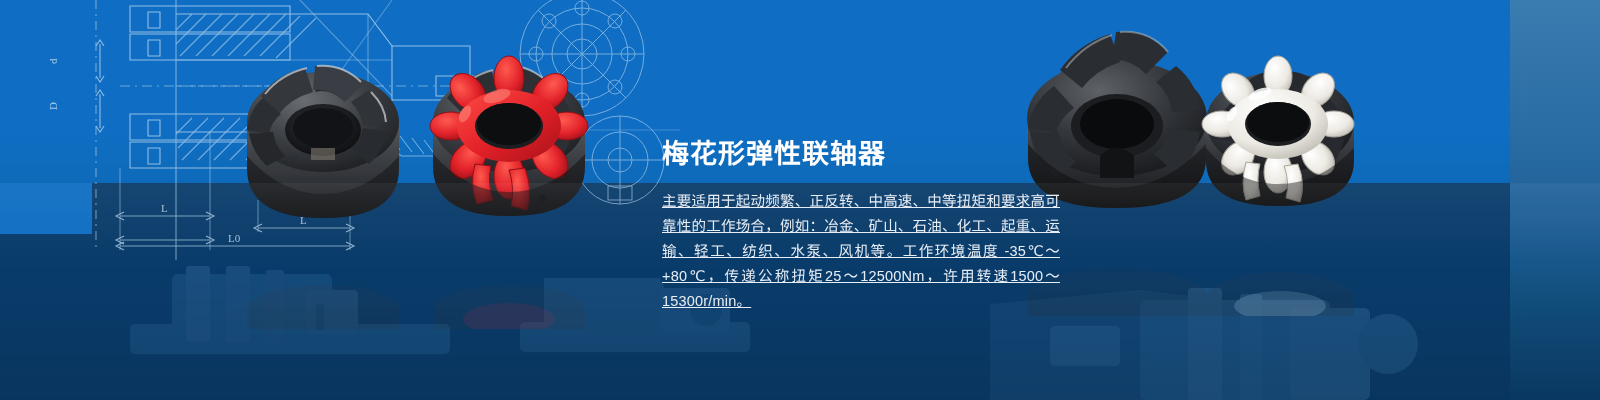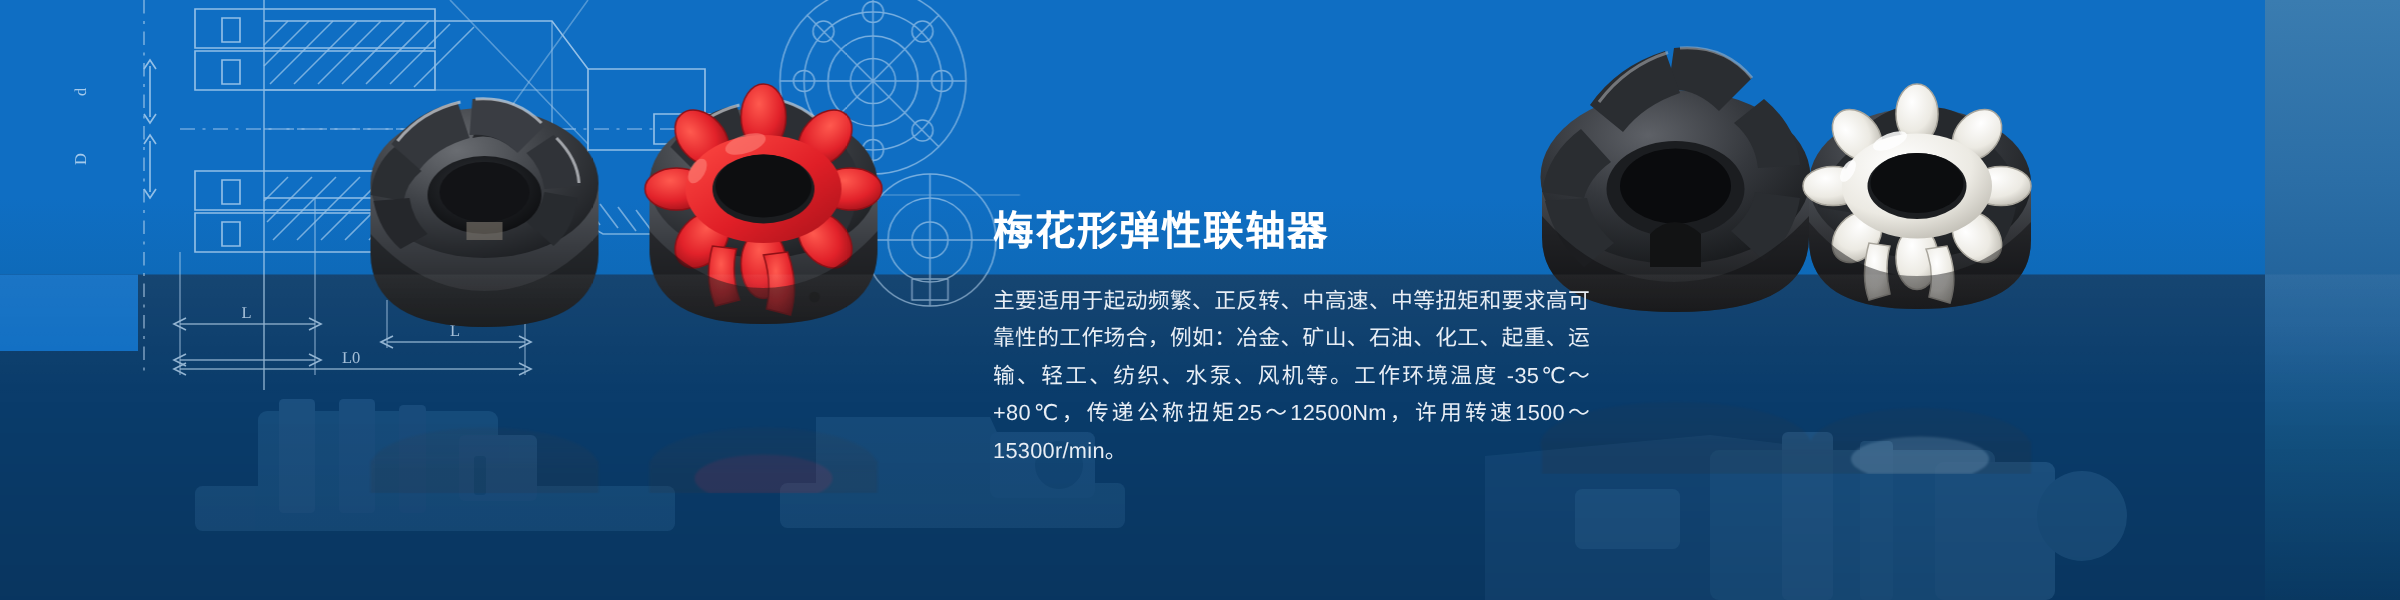--- a/index.html
+++ b/index.html
@@ -83,21 +83,21 @@
   }
   .body-copy{
     margin:20px 0 0 0;
     color:#e8eef5;
     font-size:14.5px;
     line-height:25px;
     letter-spacing:.2px;
     text-align:justify;
     width:398px;
   }
-  .body-copy p{margin:0;}
+  .body-copy p{margin:0;text-decoration:underline;}
 </style>
 </head>
 <body>
 
 <div class="banner">
 
   <div class="bg-base"></div>
   <div class="bg-bright-top"></div>
   <div class="bg-bright-left"></div>
   <div class="bg-right-sliver"></div>

